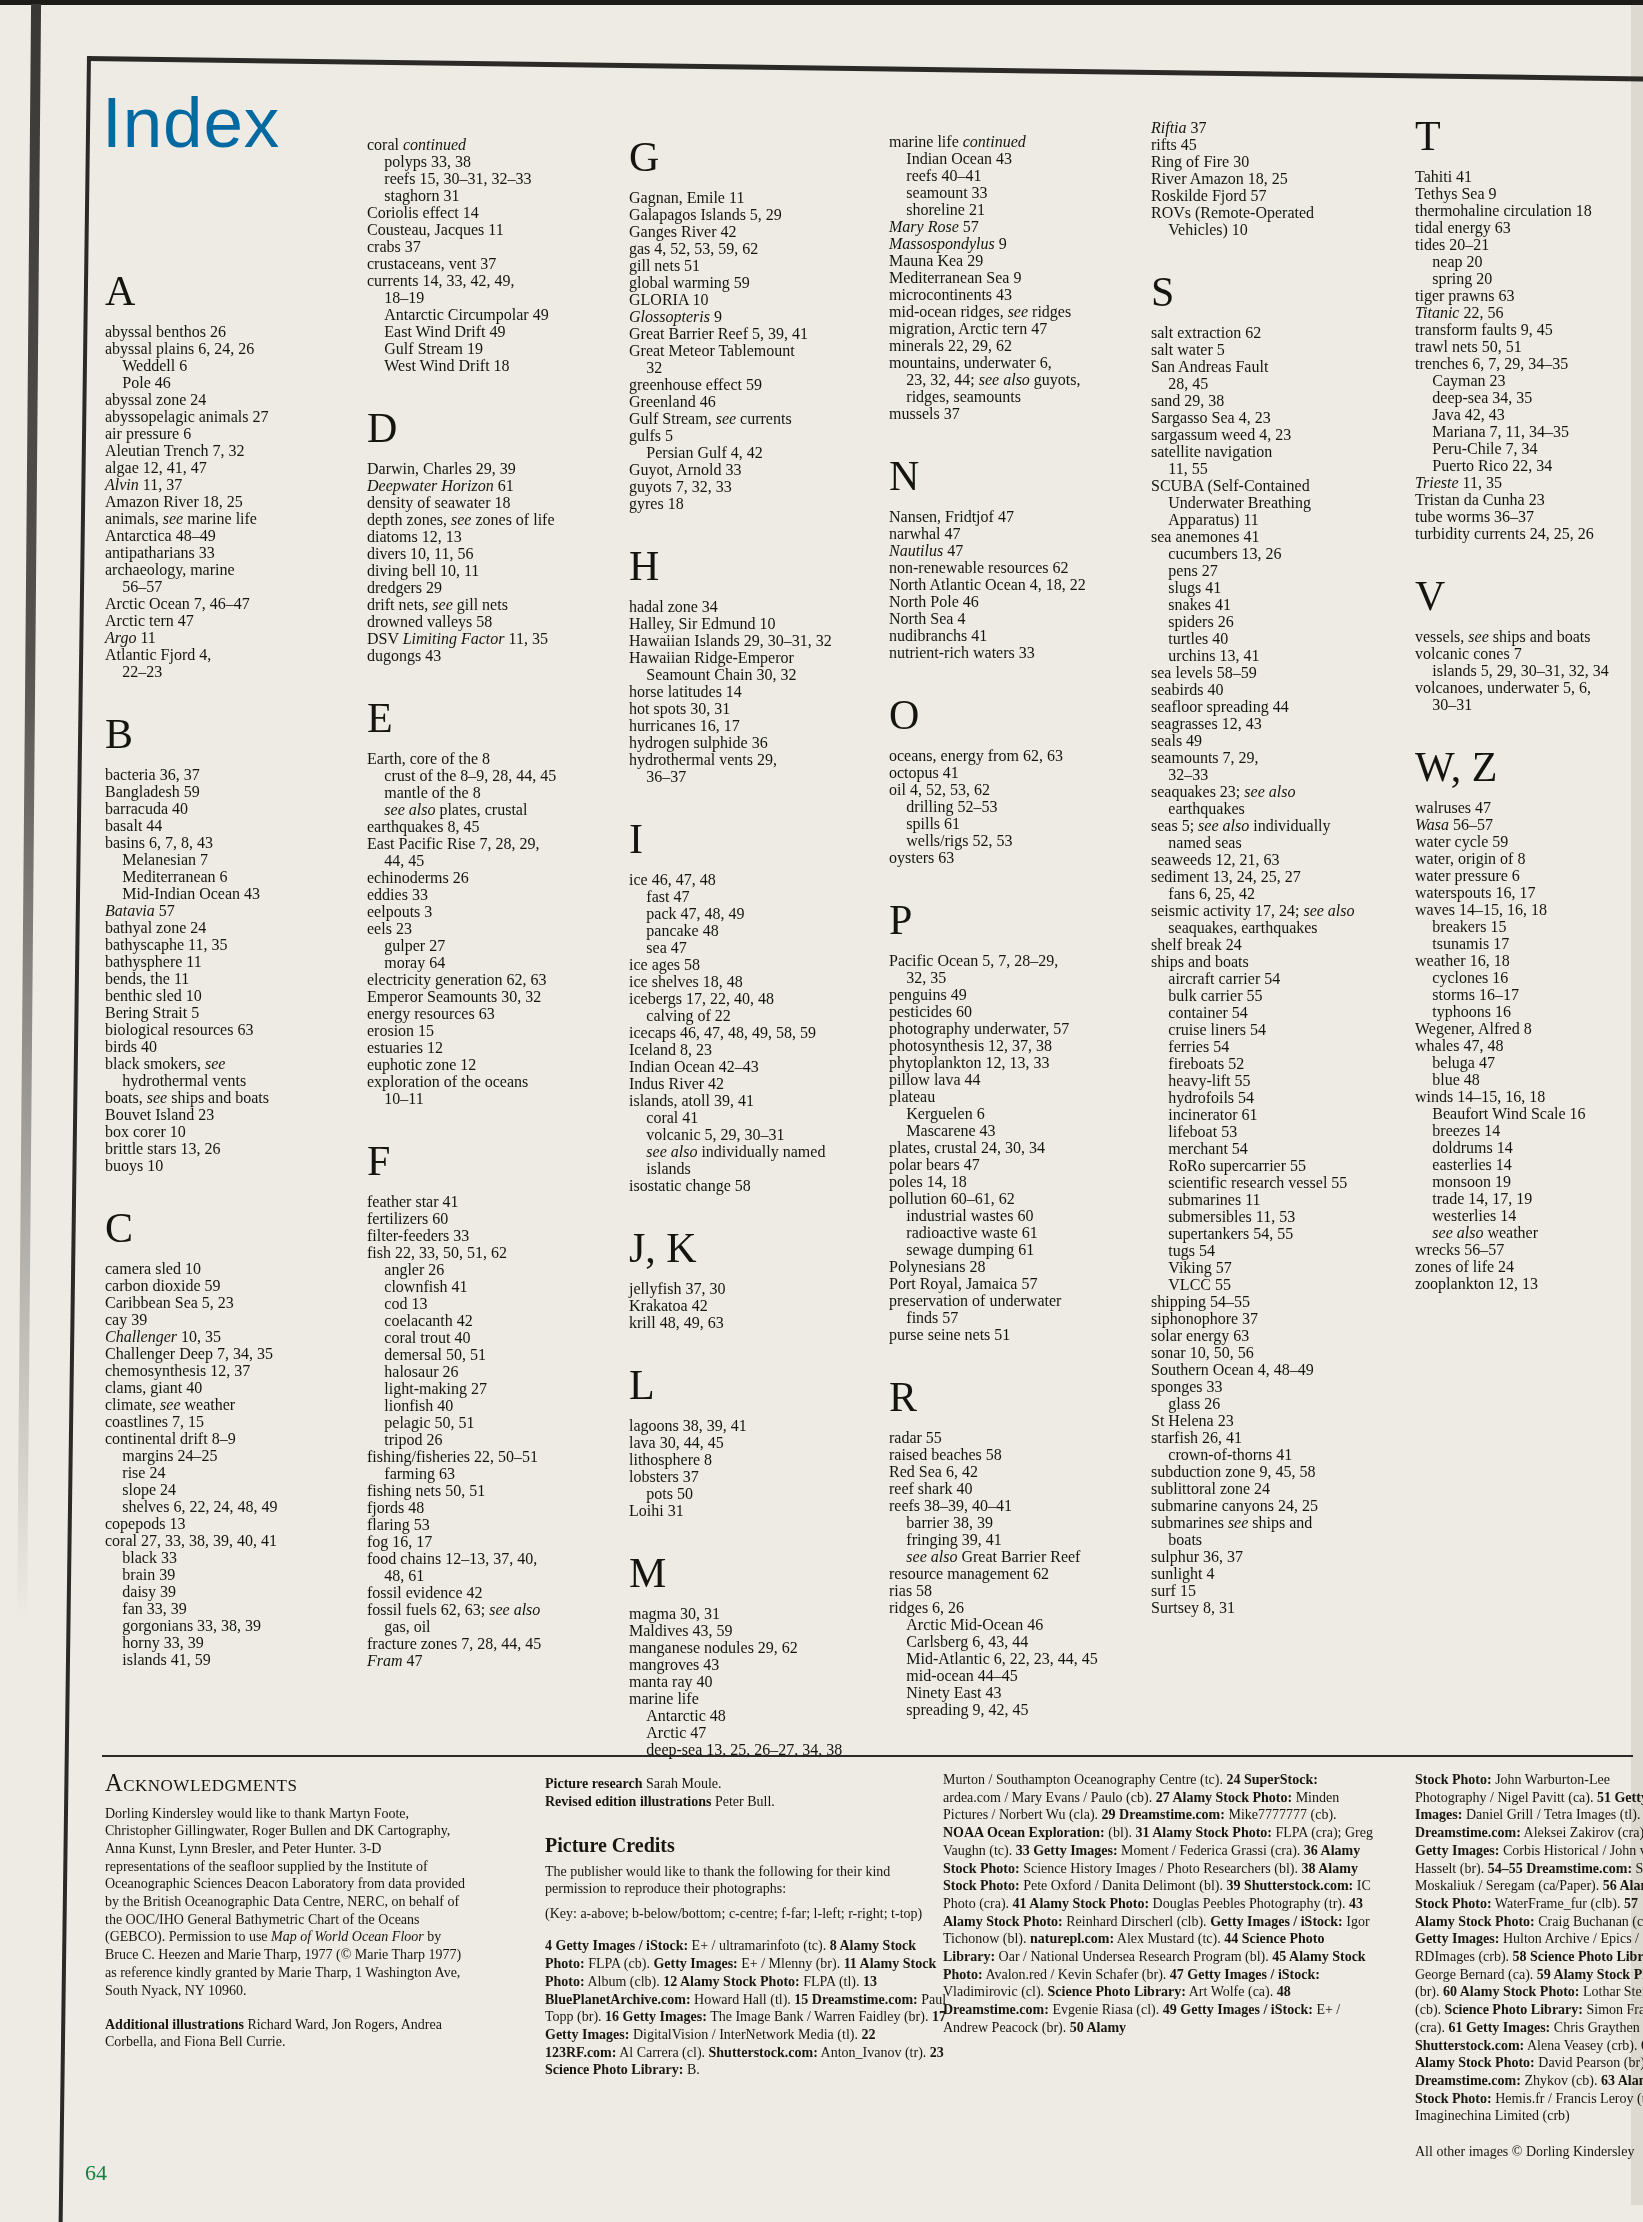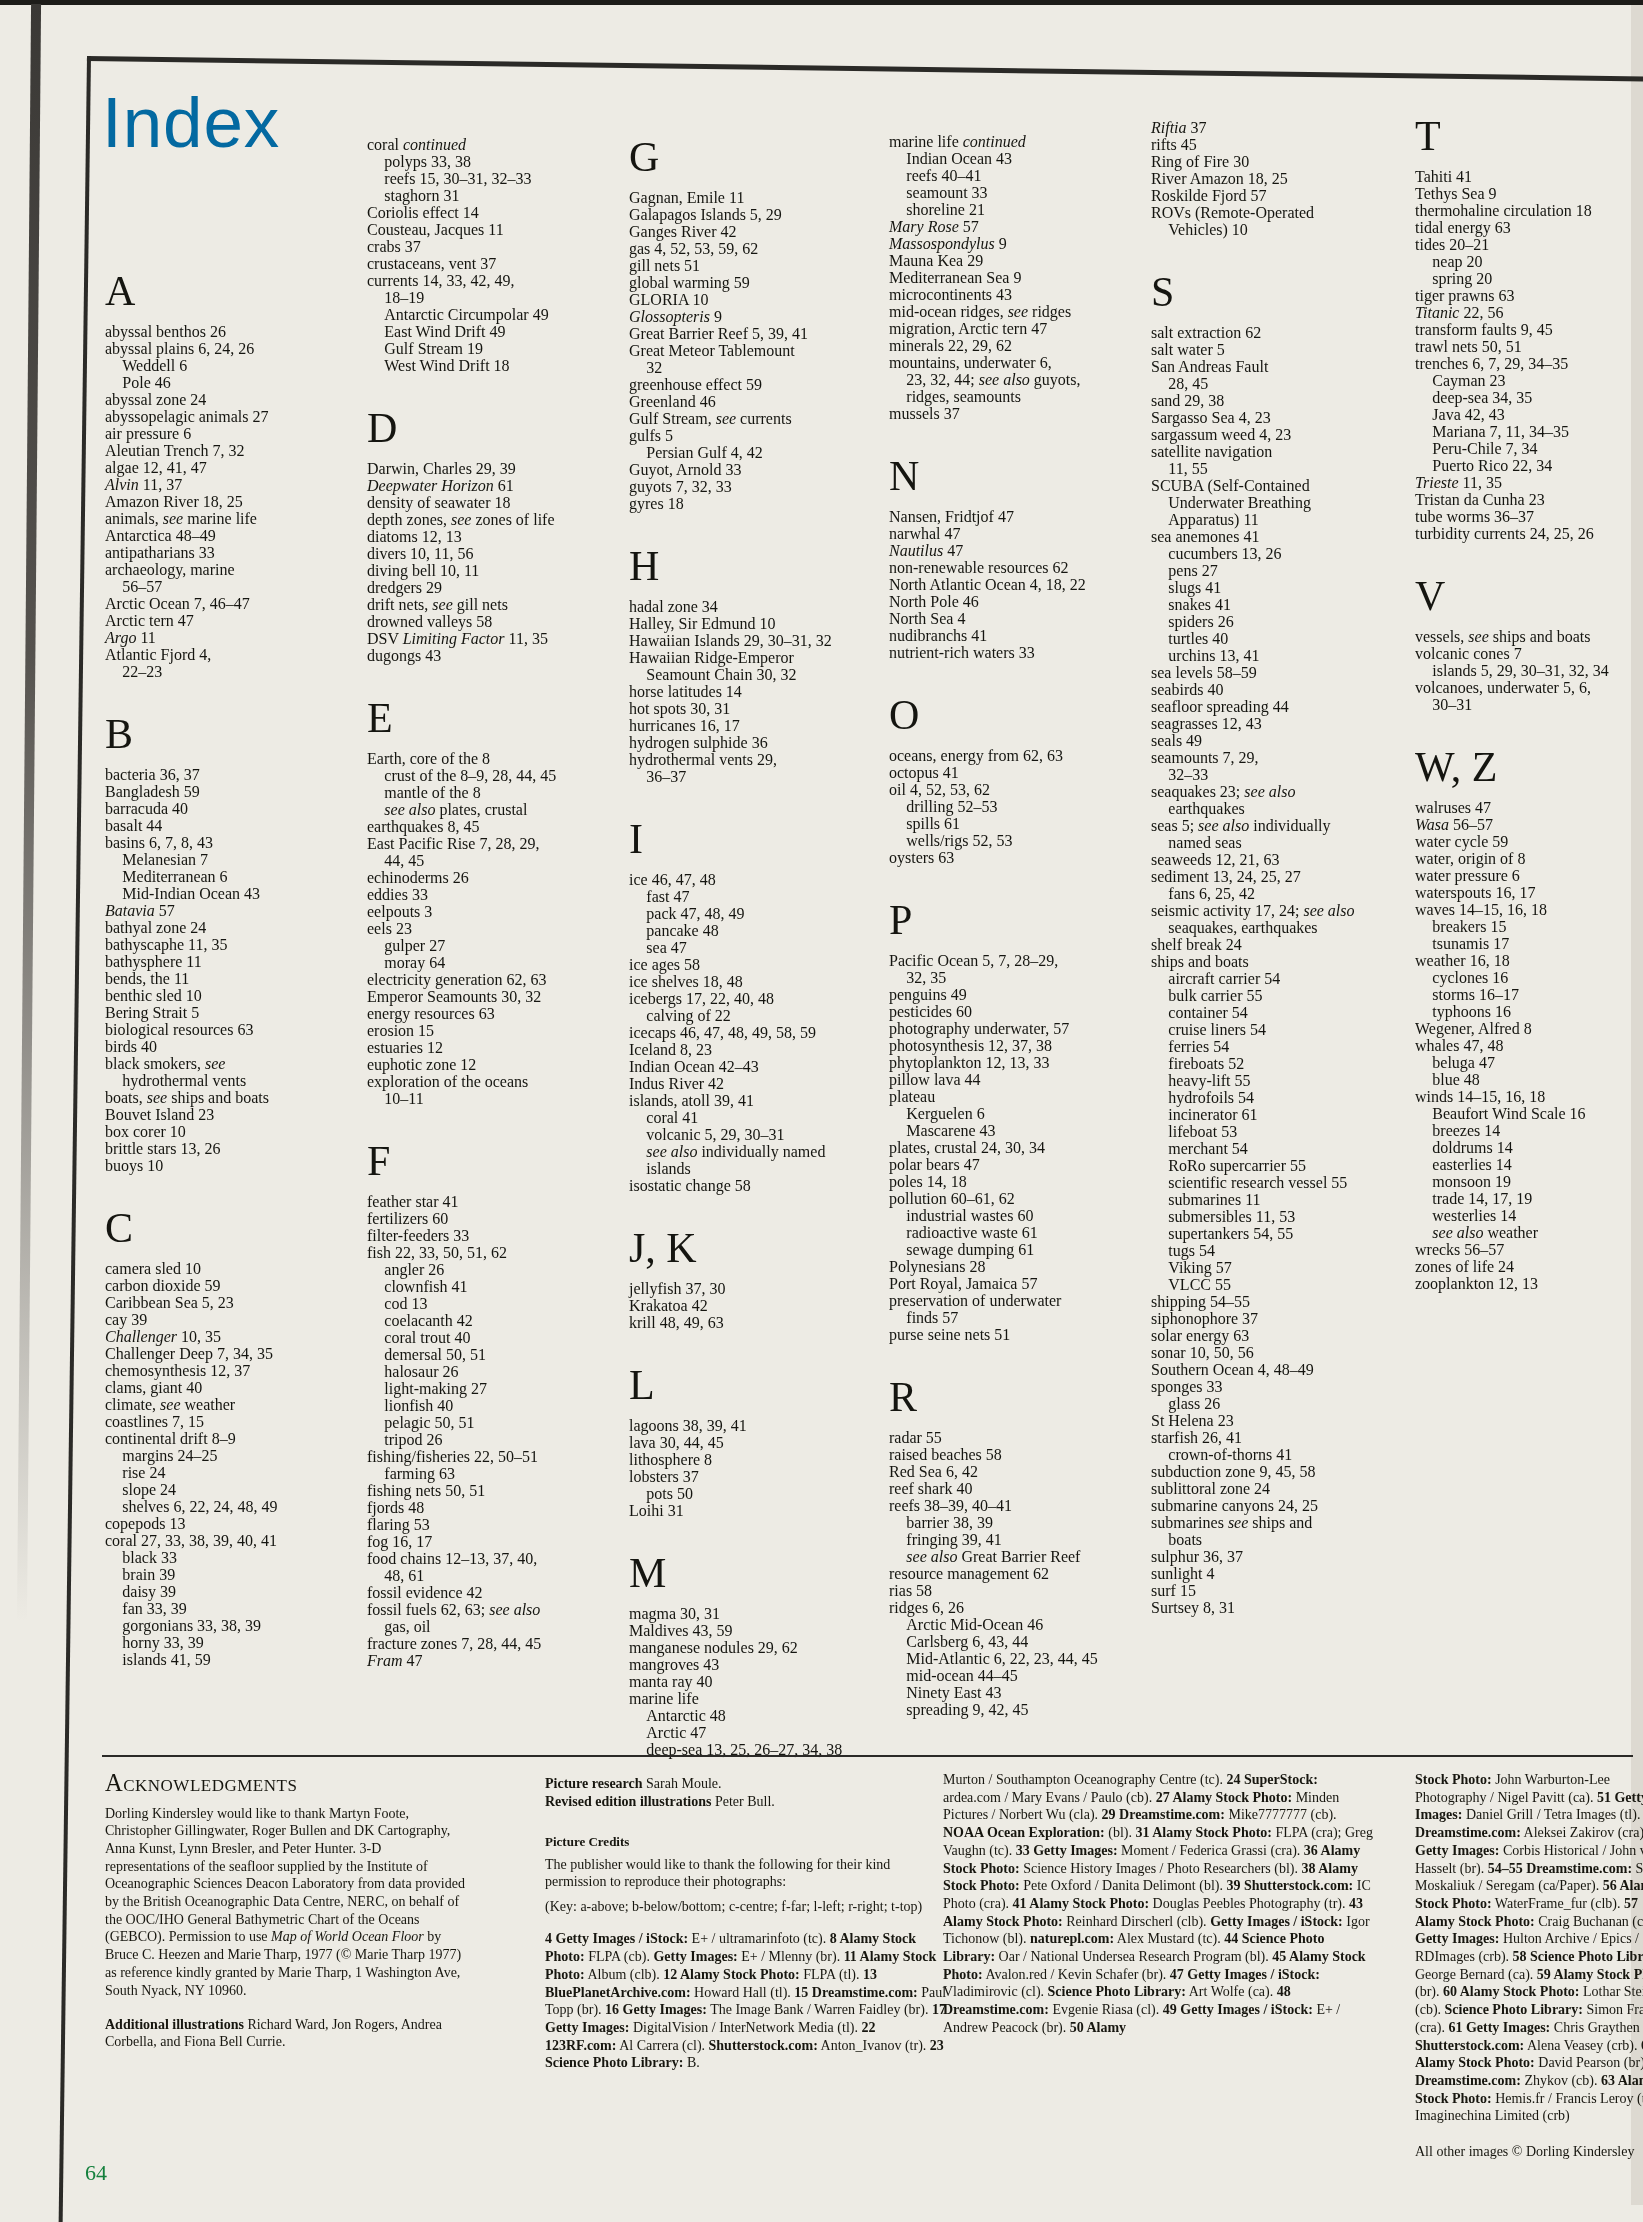--- a/index.html
+++ b/index.html
@@ -35,21 +35,21 @@
   .entry.ind{margin-left:17.3px;}
   
   .rule{position:absolute;left:102px;top:1755px;width:1531px;height:1.8px;background:#2b2a27;}
   .small{font-size:14px;line-height:17.7px;margin:0;}
   .ack{position:absolute;left:105px;top:1771px;width:360px;}
   .ack-h{margin:0 0 9px 0;font-weight:400;font-variant:small-caps;font-size:24.5px;line-height:1;letter-spacing:0.5px;}
   .mt{margin-top:16.4px;}
   .mt8{margin-top:7.3px;}
   .mt14{margin-top:14.5px;}
   .colB{position:absolute;left:545px;top:1775px;width:404px;}
-  .cr-h{font-size:13px;font-weight:700;margin:23.6px 0 5.5px 0;}
+  .cr-h{font-size:20px;font-weight:700;margin:23.6px 0 5.5px 0;}
   .colC{position:absolute;left:943px;top:1771px;width:431px;}
   .colD{position:absolute;left:1415px;top:1771px;width:265px;}
   .footer-note{margin-top:18px;}
   .pagenum{position:absolute;left:85px;top:2160px;font-size:22px;color:#15803d;}
   b{font-weight:700;}
   i{font-style:italic;}
 </style>
 </head>
 <body>
 

